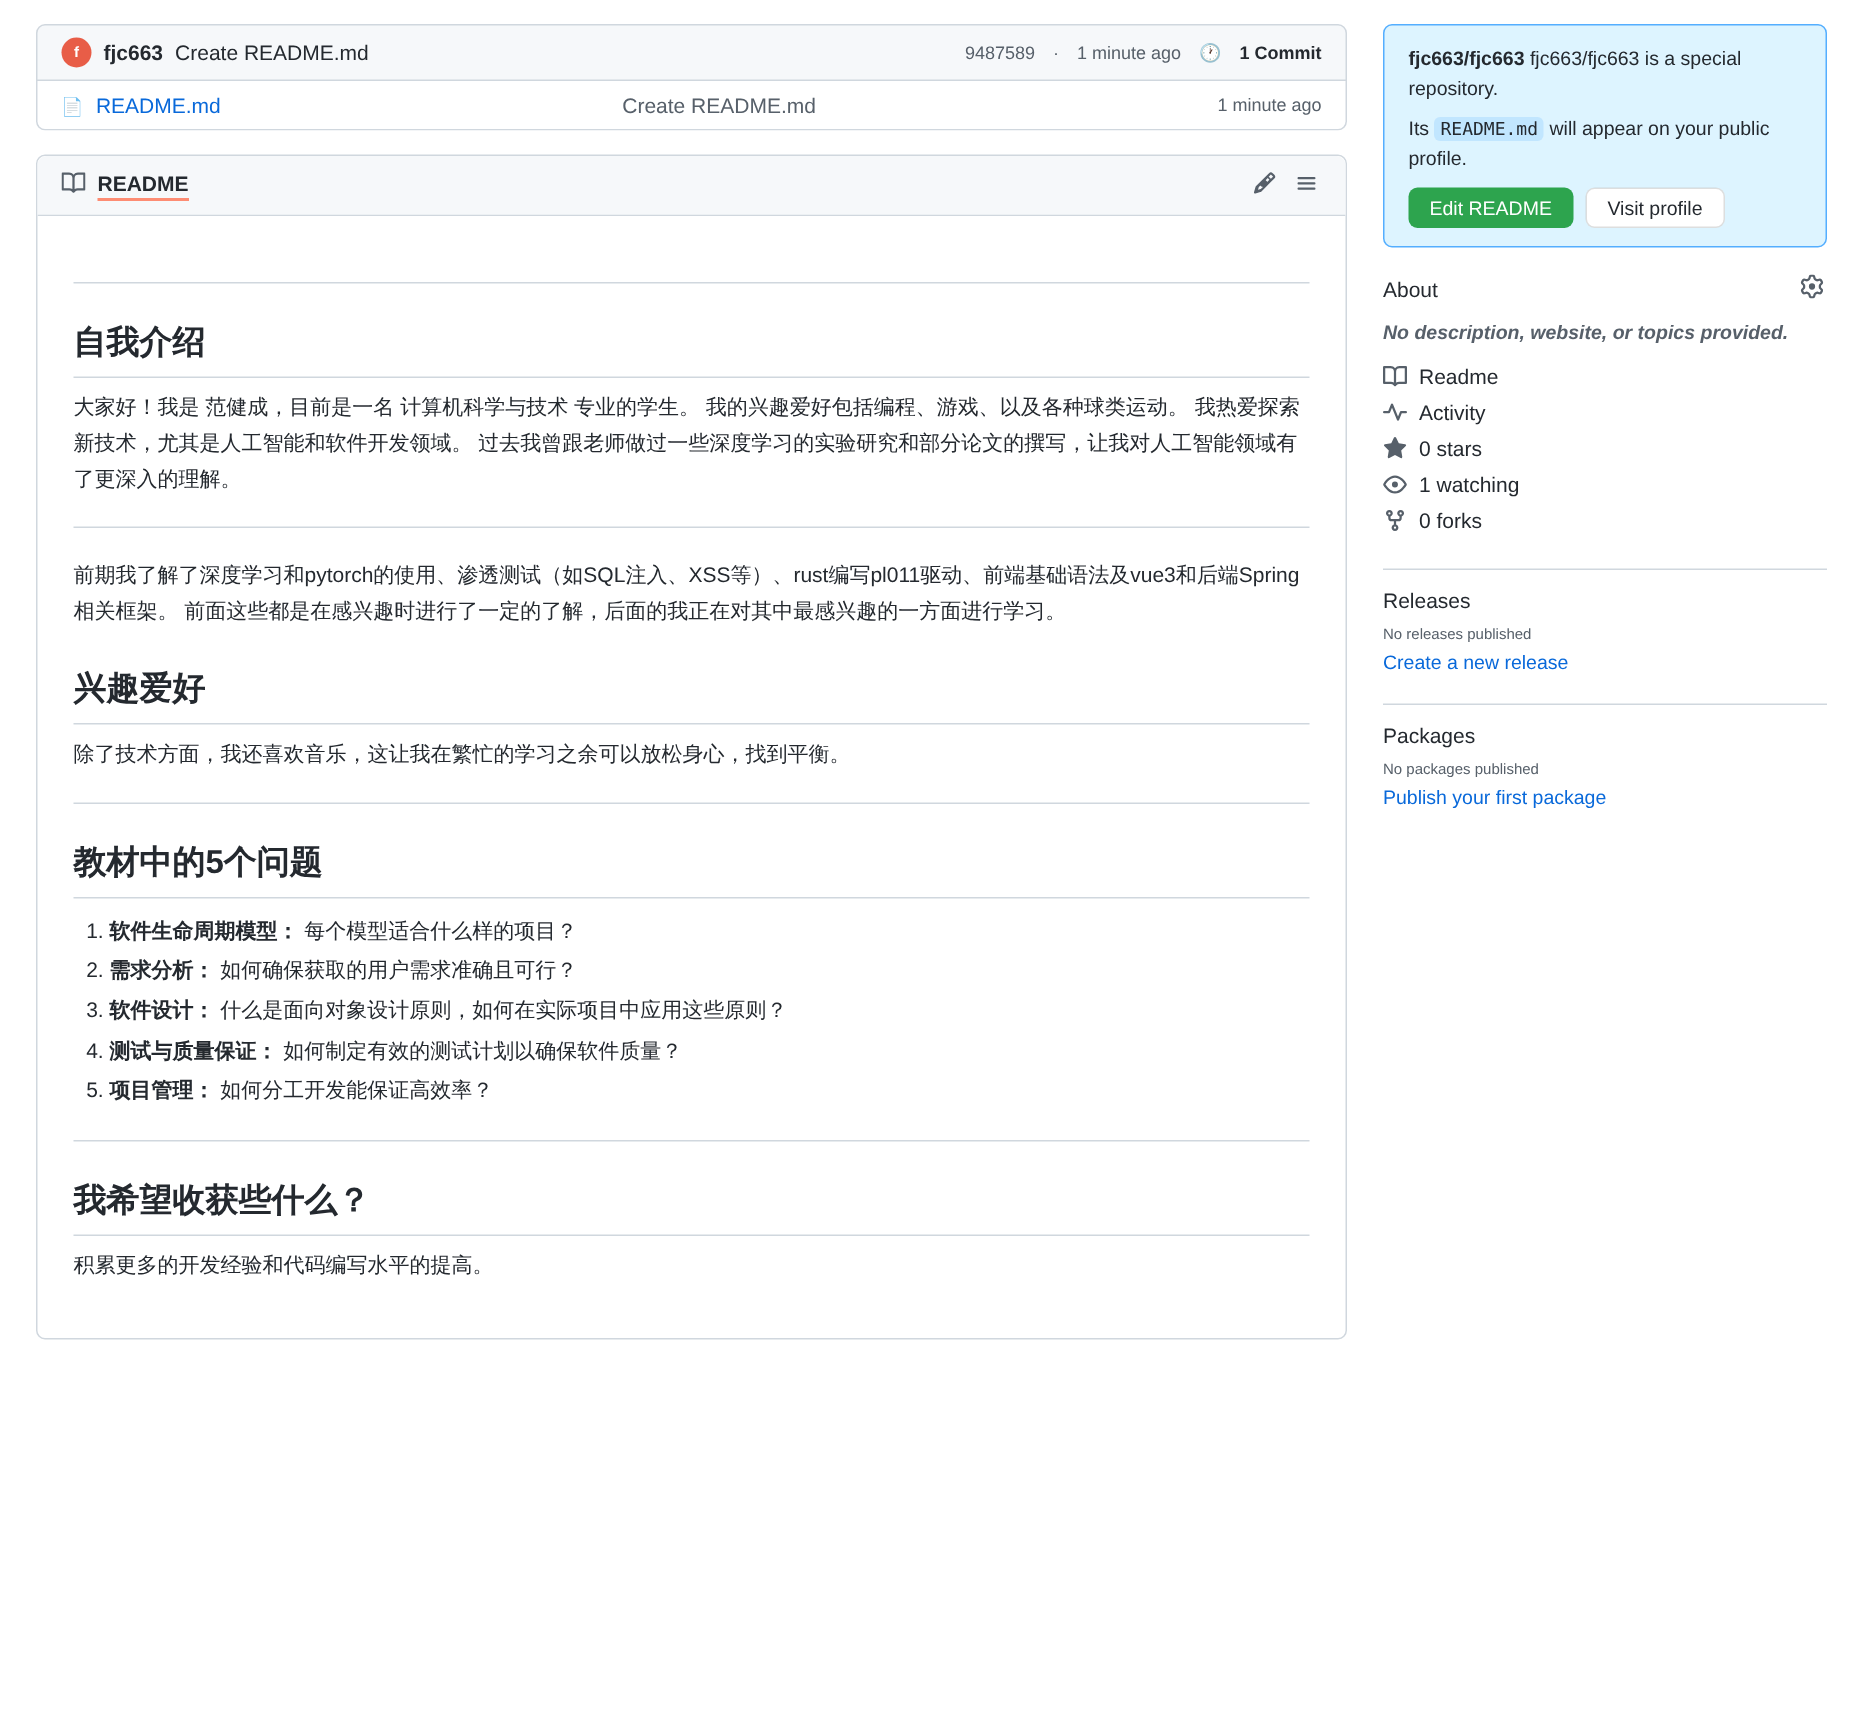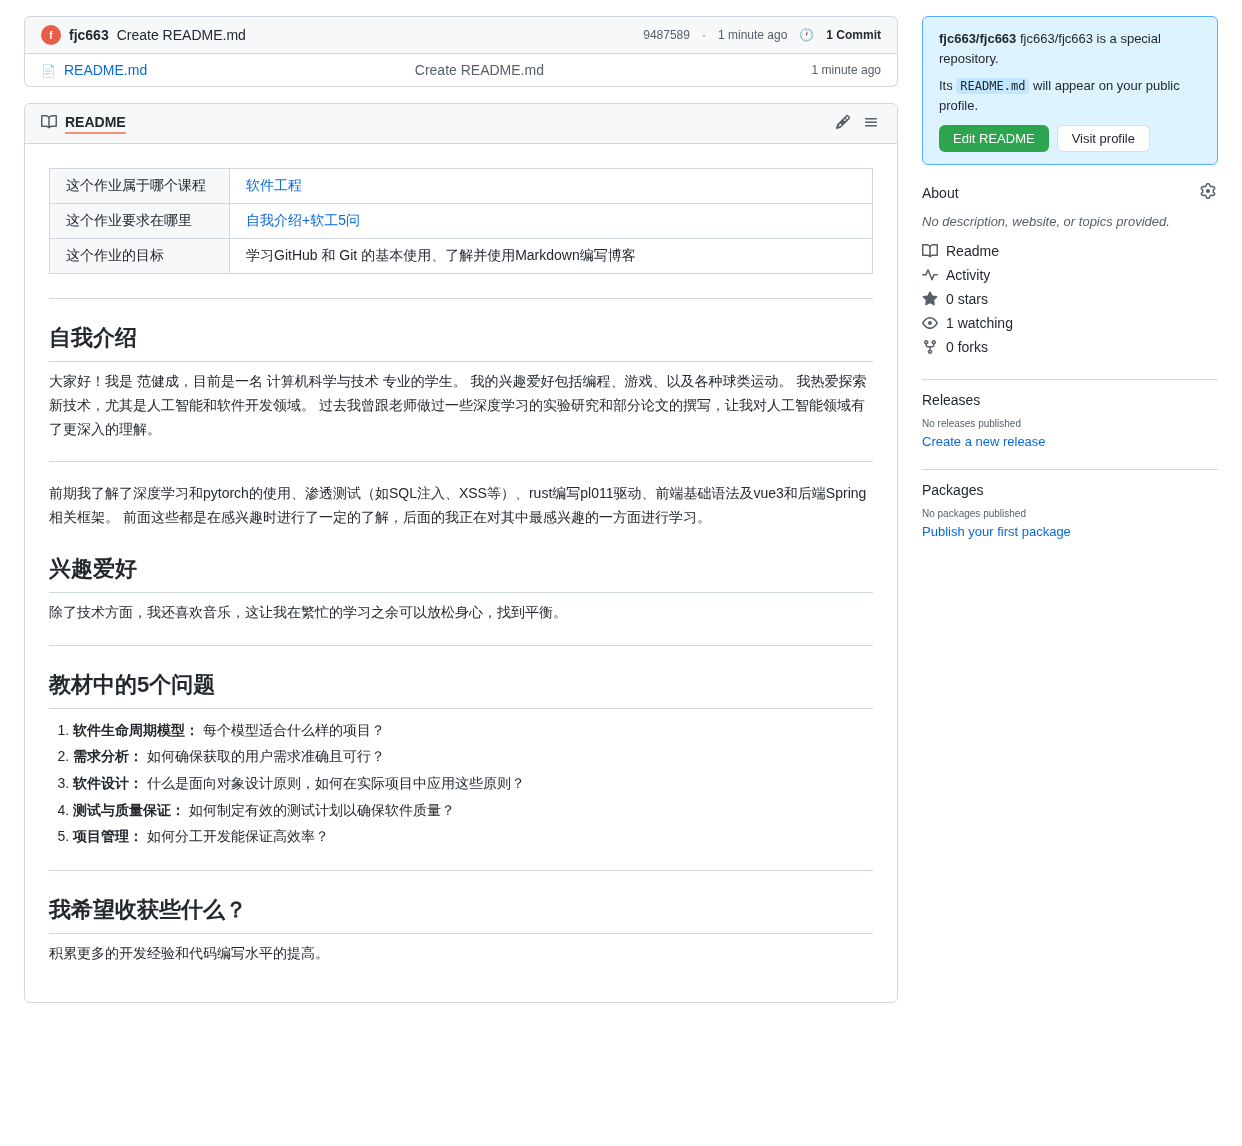--- a/index.html
+++ b/index.html
@@ -246,20 +246,21 @@
       font-weight: 400;
       margin-bottom: 10px;
       display: flex;
       align-items: center;
       justify-content: space-between;
     }
     .sidebar-section .no-desc {
       color: #57606a;
       font-size: 13px;
       font-style: italic;
+      font-weight: bold;
     }
     .sidebar-link-row {
       display: flex;
       align-items: center;
       gap: 8px;
       padding: 4px 0;
       font-size: 14px;
       color: #24292f;
     }
     .sidebar-link-row a {
@@ -345,36 +346,20 @@
           <button class="gear-btn">
             <svg width="16" height="16" viewBox="0 0 16 16" fill="#57606a">
                 <path d="M2 4.75C2 4.336 2.336 4 2.75 4h10.5a.75.75 0 0 1 0 1.5H2.75A.75.75 0 0 1 2 4.75Zm0 3.5C2 7.836 2.336 7.5 2.75 7.5h10.5a.75.75 0 0 1 0 1.5H2.75A.75.75 0 0 1 2 8.25Zm0 3.5C2 11.336 2.336 11 2.75 11h10.5a.75.75 0 0 1 0 1.5H2.75A.75.75 0 0 1 2 11.75Z"></path>
               </svg>
           </button>
         </div>
       </div>
 
       <div class="readme-content">
 
-        <table class="readme-table">
-          <tbody>
-              <tr>
-            <td>这个作业属于哪个课程</td>
-            <td><a href="#" style="color:#0969da;text-decoration:none;">软件工程</a></td>
-          </tr>
-          <tr>
-            <td>这个作业要求在哪里</td>
-            <td><a href="#" style="color:#0969da;text-decoration:none;">自我介绍+软工5问</a></td>
-          </tr>
-          <tr>
-            <td>这个作业的目标</td>
-            <td>学习GitHub 和 Git 的基本使用、了解并使用Markdown编写博客</td>
-          </tr>
-        </tbody>
-          </table>
 
         <hr class="readme-divider">
 
         <h2><span>自我介绍</span></h2>
         <p>大家好！我是 范健成，目前是一名 计算机科学与技术 专业的学生。 我的兴趣爱好包括编程、游戏、以及各种球类运动。 我热爱探索新技术，尤其是人工智能和软件开发领域。 过去我曾跟老师做过一些深度学习的实验研究和部分论文的撰写，让我对人工智能领域有了更深入的理解。</p>
 
         <hr class="readme-divider">
 
         <p>前期我了解了深度学习和pytorch的使用、渗透测试（如SQL注入、XSS等）、rust编写pl011驱动、前端基础语法及vue3和后端Spring相关框架。 前面这些都是在感兴趣时进行了一定的了解，后面的我正在对其中最感兴趣的一方面进行学习。</p>
 

